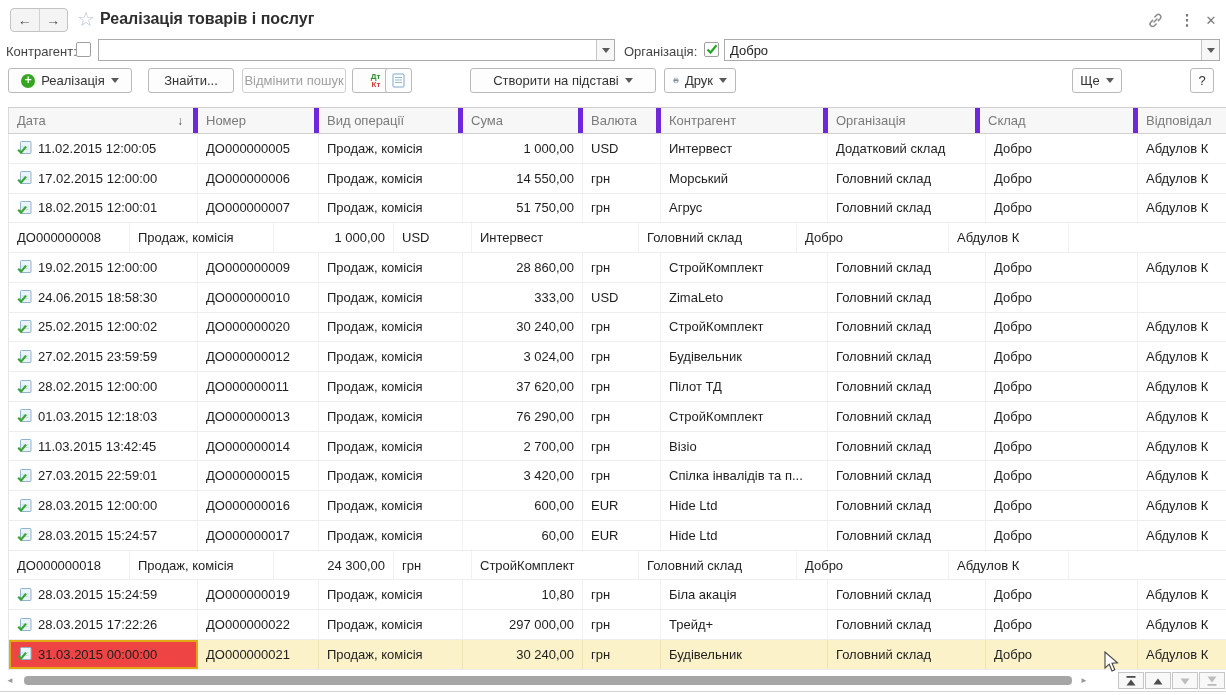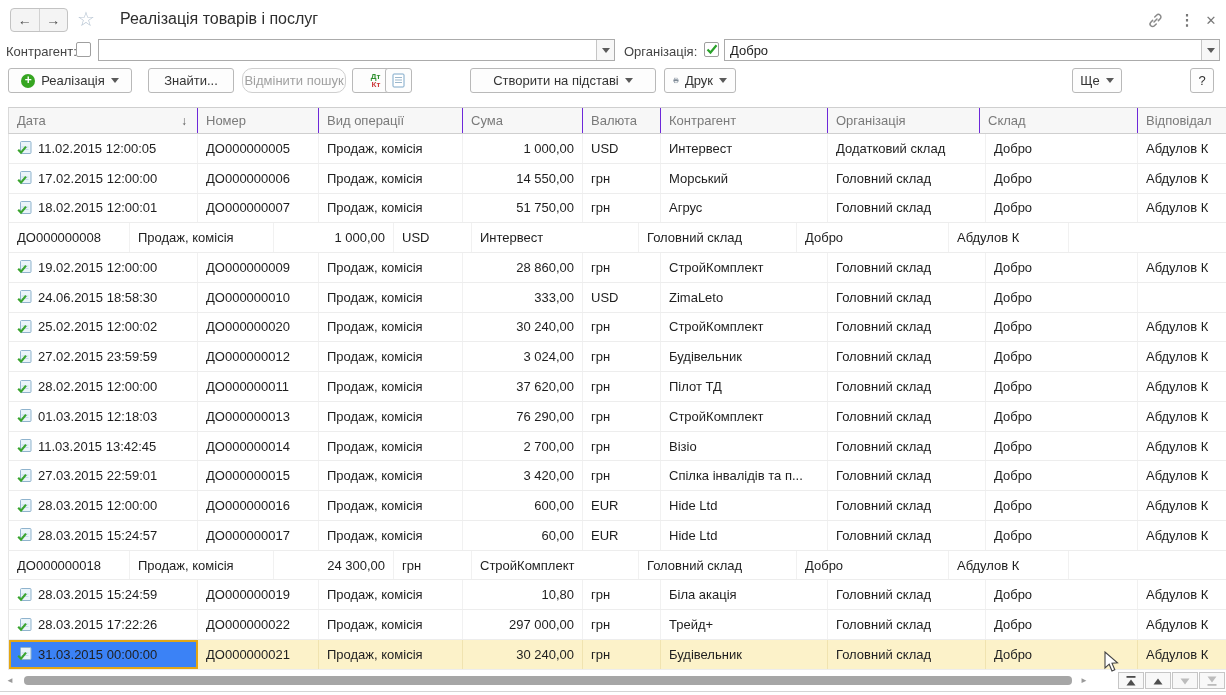--- a/index.html
+++ b/index.html
@@ -8,21 +8,21 @@
     position:relative; background:#fff; overflow:hidden;
     font-family:"Liberation Sans", sans-serif; font-size:13px; color:#333;
   }
   
   .nav-group { position:absolute; left:10px; top:8px; width:58px; height:24px;
     border:1px solid #c3c3c3; border-radius:4px; background:#f4f4f4; display:flex; }
   .nav-btn { flex:1; display:flex; align-items:center; justify-content:center;
     font-size:14px; color:#4a4a4a; cursor:default; }
   .nav-btn:first-child { border-right:1px solid #d2d2d2; }
   .star { position:absolute; left:77px; top:8px; font-size:20px; color:#b7c5d3; line-height:22px; }
-  .page-title { position:absolute; left:120px; top:10px; font-size:16px; font-weight:normal; color:#2e2e2e; }
+  .page-title { position:absolute; left:100px; top:10px; font-size:16px; font-weight:bold; color:#2e2e2e; }
   .hdr-ic { position:absolute; top:11px; width:18px; height:18px; display:flex; align-items:center; justify-content:center; color:#787878; }
   .ic-link { left:1146px; }
   .ic-dots { left:1178px; font-size:15px; font-weight:bold; letter-spacing:0; }
   .ic-close { left:1202px; font-size:13px; }
   
   .flabel { position:absolute; top:44px; color:#444; }
   .checkbox { position:absolute; top:42px; width:15px; height:15px; background:#fff;
     border:1px solid #9f9f9f; border-radius:2px; display:flex; align-items:center; justify-content:center; }
   .finput { position:absolute; top:39px; height:22px; background:#fff; border:1px solid #ababab;
     display:flex; align-items:center; }
@@ -38,33 +38,33 @@
   .plus-ic { width:14px; height:14px; border-radius:50%; background:#36a521; color:#fff;
     font-size:12px; font-weight:bold; line-height:13px; text-align:center; }
   .dtkt { display:flex; flex-direction:column; font-size:8px; font-weight:bold; line-height:8px; }
   .dtkt .dt { color:#2e8f2e; align-self:flex-start; }
   .dtkt .kt { color:#cc3a3a; align-self:flex-end; }
   
   .thead { position:absolute; left:8px; top:107px; height:27px; display:flex;
     border-top:1px solid #cfcfcf; border-bottom:1px solid #cfcfcf; border-left:1px solid #d9d9d9;
     background:#f7f7f7; }
   .hcell { height:100%; display:flex; align-items:center; padding:0 8px; color:#7a7a7a;
-    border-right:1px solid #6d28d9; overflow:hidden; white-space:nowrap; position:relative; }
+    border-right:5px solid #6d28d9; overflow:hidden; white-space:nowrap; position:relative; }
   .sort-ind { position:absolute; right:10px; color:#555; font-size:12px; }
   .tbody { position:absolute; left:8px; top:134px; }
   .trow { display:flex; height:29.78px; border-bottom:1px solid #ededed; border-left:1px solid #e7e7e7; background:#fff; }
   .tcell { height:100%; display:flex; align-items:center; padding:0 8px;
     border-right:1px solid #f1f1f1; overflow:hidden; white-space:nowrap; color:#1e1e1e; }
   .tcell.num { justify-content:flex-end; }
   .tcell .doc-ic { margin-right:6px; flex:none; display:flex; }
   .c0{width:189px}.c1{width:121px}.c2{width:144px}.c3{width:120px}.c4{width:78px}
   .c5{width:167px}.c6{width:158px}.c7{width:152px}.c8{width:120px}
   .trow.sel { background:#fcf2c9; }
   .trow.sel .tcell { border-right-color:#f0e3b0; }
-  .trow.sel .tcell.c0 { background:#3b82f6; outline:2px solid #e3a714; outline-offset:-2px; }
+  .trow.sel .tcell.c0 { background:#ef4444; outline:2px solid #e3a714; outline-offset:-2px; }
   
   .hscroll { position:absolute; left:0; top:672px; width:1226px; height:18px; }
   .sb-arrow { position:absolute; top:4px; font-size:8px; color:#9a9a9a; }
   .sb-thumb { position:absolute; left:24px; top:4px; width:1048px; height:9px; background:#a6a6a6; border-radius:4px; }
   .nav-sq { position:absolute; top:0; width:26px; height:17px; border:1px solid #c6c6c6;
     background:#f8f8f8; display:flex; align-items:center; justify-content:center; }
   .bottom-line { position:absolute; left:0; top:691px; width:1226px; height:0; border-top:1px solid #d4d4d4; }
   .cursor { position:absolute; left:1104px; top:651px; pointer-events:none; z-index:50; }
 </style>
 </head>
@@ -109,21 +109,21 @@
 </div>
 
 <div class="tbtn" style="left:8px; width:124px;">
   <span class="plus-ic">+</span>
   <span>Реалізація</span>
   <span class="arr"></span>
 </div>
 <div class="tbtn" style="left:148px; width:86px;">
   <span>Знайти...</span>
 </div>
-<div class="tbtn disabled" style="left:242px; width:104px;border-radius:10px;">
+<div class="tbtn disabled" style="left:242px; width:104px;">
   <span>Відмінити пошук</span>
 </div>
 <div class="tbtn" style="left:352px; width:47px; padding:0;">
   <span class="dtkt">
     <span class="dt">Дт</span>
     <span class="kt">Кт</span>
   </span>
 </div>
 <div class="tbtn" style="left:385px; width:27px; padding:0;">
   <svg width="13" height="15" viewBox="0 0 13 15">

